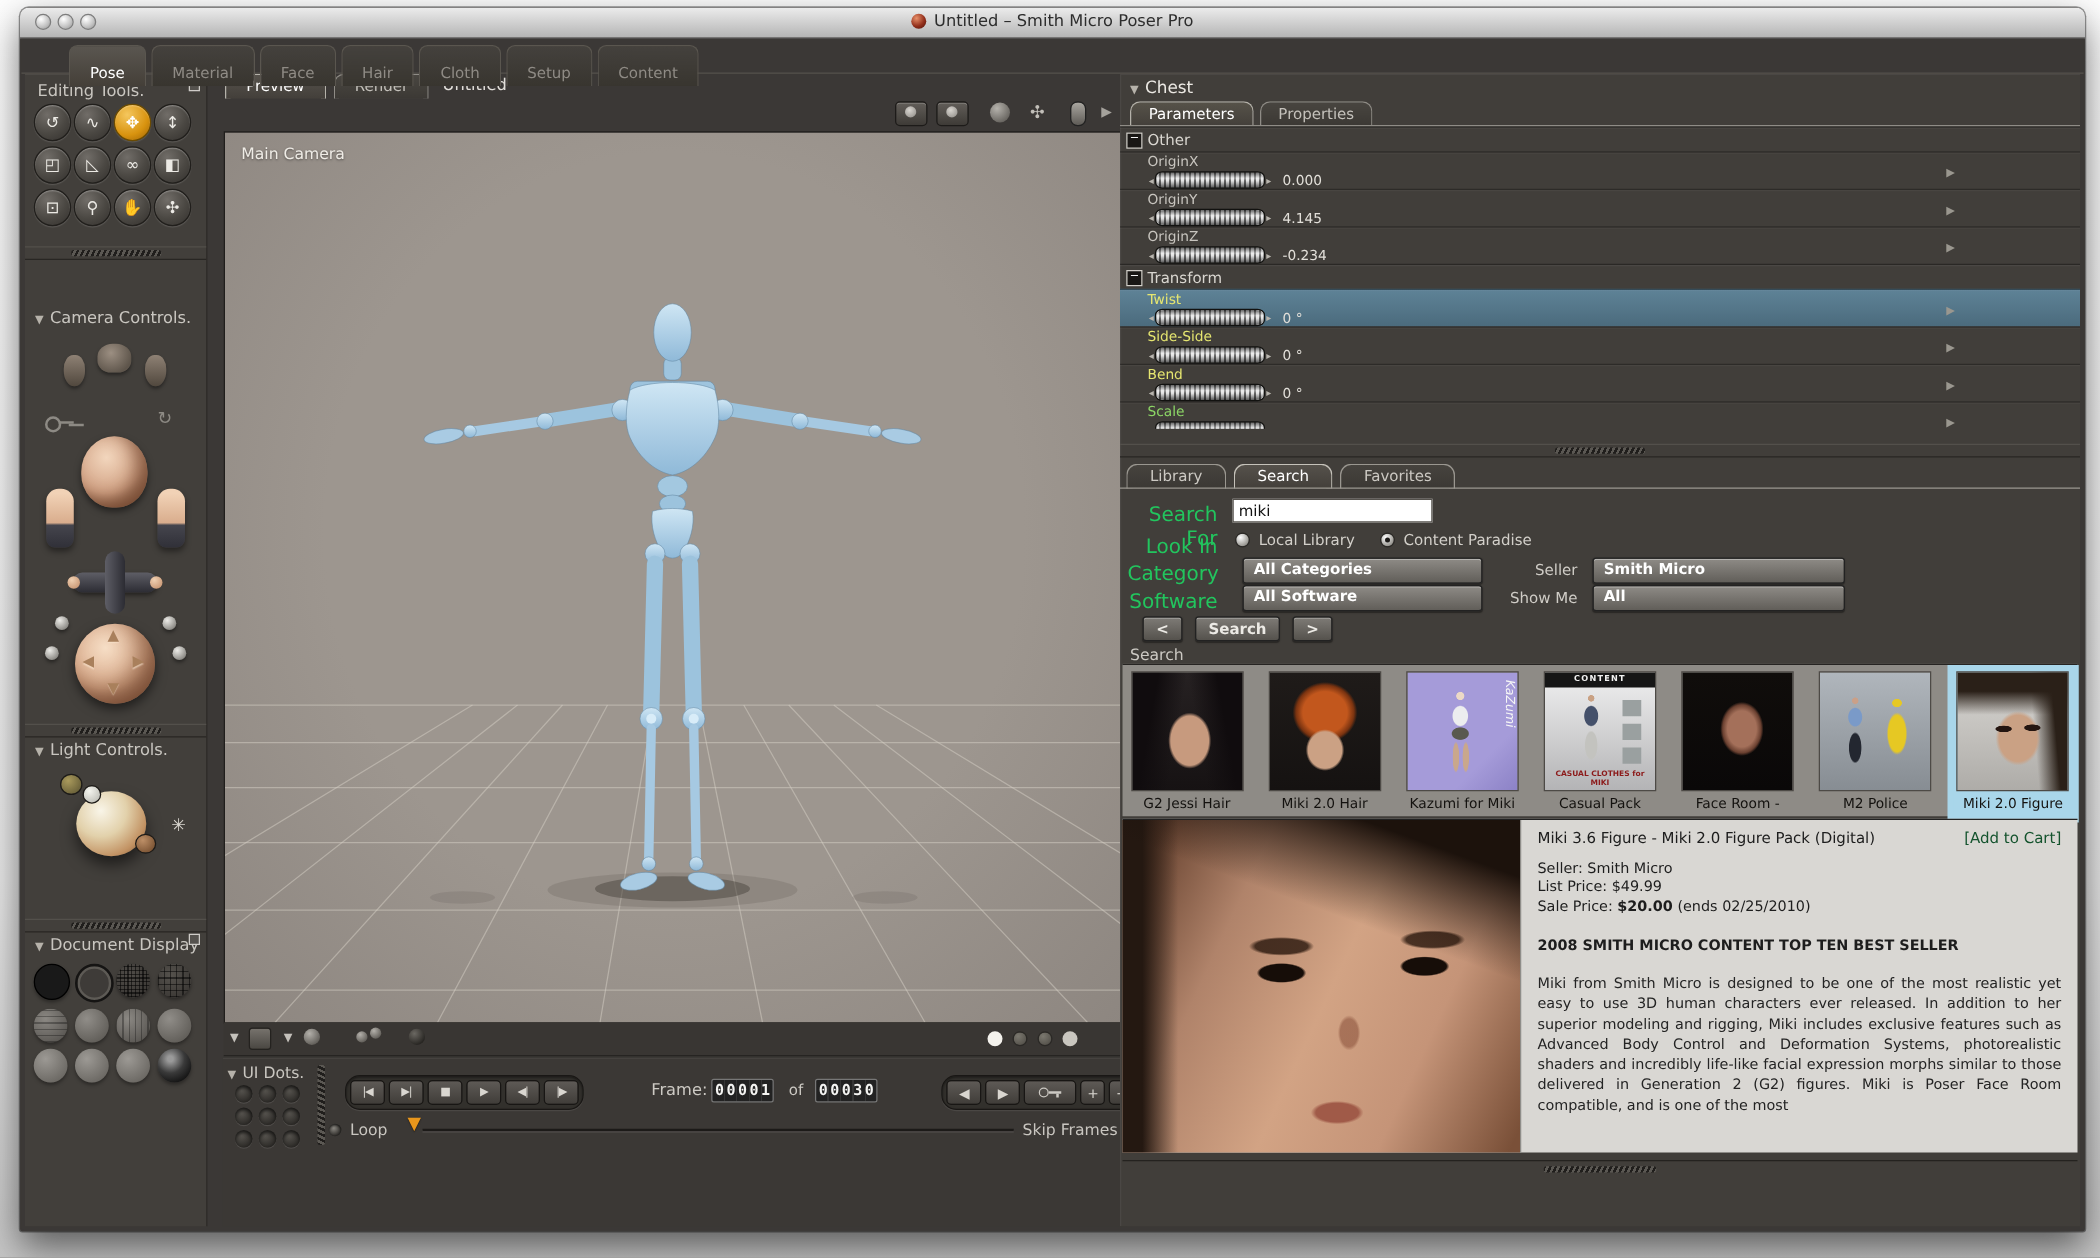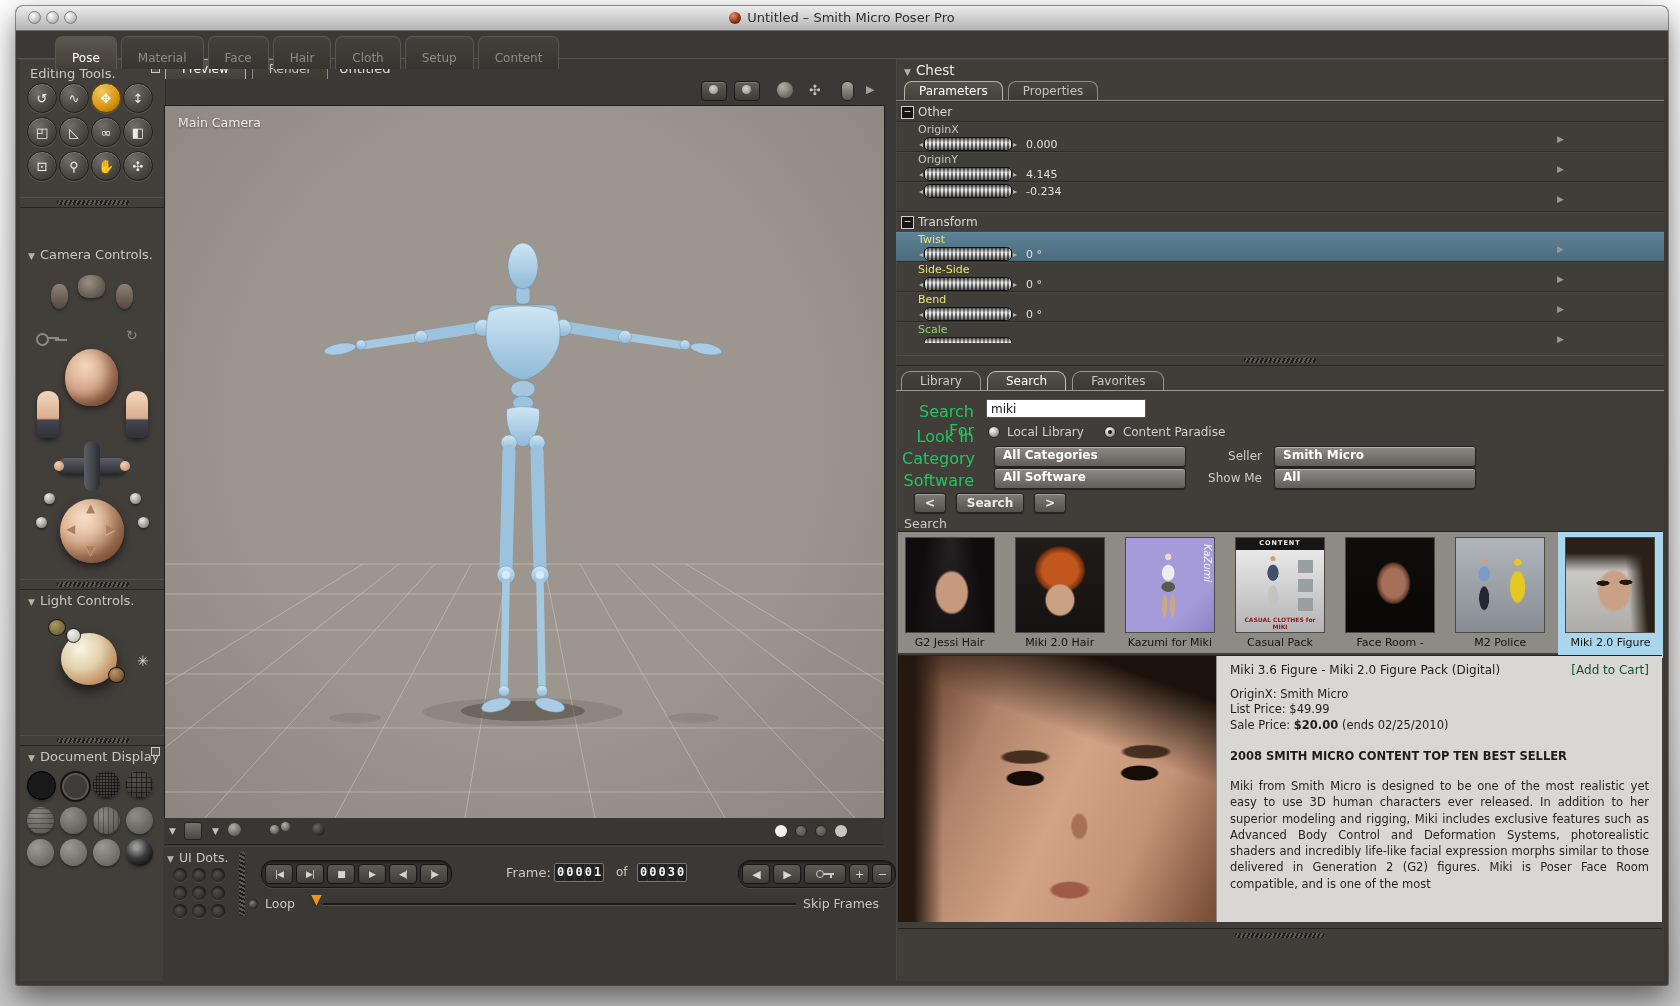--- a/index.html
+++ b/index.html
@@ -96,21 +96,21 @@
        radial-gradient(circle at 40% 35%,#55524d,#34312e);}
   .d5{background:repeating-linear-gradient(0deg,rgba(0,0,0,.3) 0 1px,transparent 1px 5px),
        radial-gradient(circle at 35% 30%,#8b8883,#5a5753 80%);}
   .d6{background:radial-gradient(circle at 35% 30%,#858publish28,#5a5753 80%);}
   .d6,.d8,.d9,.d10,.d11{background:radial-gradient(circle at 35% 30%,#908d88,#605d58 80%);}
   .d7{background:repeating-linear-gradient(90deg,rgba(0,0,0,.3) 0 1px,transparent 1px 5px),
        radial-gradient(circle at 35% 30%,#8b8883,#5a5753 80%);}
   .d9,.d10,.d11{background:radial-gradient(circle at 35% 30%,#9c9994,#6a6762 80%);}
   .d12{background:radial-gradient(circle at 38% 30%,#9a9a9a 0 9%,#3a3a3a 45%,#0c0c0c 85%);}
   
-  .center{position:absolute;left:146px;top:28px;width:723px;bottom:3px;}
+  .center{position:absolute;left:161px;top:28px;width:723px;bottom:3px;}
   .doc-tabs{position:absolute;top:0;left:2px;display:flex;gap:6px;}
   .dtab{padding:2px 16px 3px;border:1px solid #8f8c86;border-bottom:none;border-radius:8px 8px 0 0;
     font-size:12px;color:#c4c1bb;background:linear-gradient(#494641,#3c3935);}
   .dtab.active{color:#fff;background:linear-gradient(#56524c,#433f3a);border-color:#b5b2aa;}
   .doc-title{position:absolute;top:2px;left:176px;font-size:13px;color:#e2dfda;}
   .doc-toolbar{position:absolute;top:20px;left:0;right:0;height:24px;}
   .menu{position:absolute;top:3px;color:#dedbd5;font-size:12.5px;white-space:nowrap;margin-top:36px;}
   .ticon{position:absolute;top:2px;width:24px;height:18px;border-radius:4px;border:1px solid #1d1b19;
     background:linear-gradient(#625e59,#3e3b37);box-shadow:inset 0 1px 0 rgba(255,255,255,.2);}
   .ticon .face{position:absolute;left:7px;top:3px;width:9px;height:9px;border-radius:50%;
@@ -580,20 +580,21 @@
               <div class="plabel">OriginY</div>
               <div class="drow">
                 <span class="da">◂</span>
                 <span class="dial"></span>
                 <span class="da">▸</span>
                 <span class="pval">4.145</span>
               </div>
               <span class="rarrow">▶</span>
             </div>
             <div class="prow">
+              <div class="plabel">OriginZ</div>
               <div class="drow">
                 <span class="da">◂</span>
                 <span class="dial"></span>
                 <span class="da">▸</span>
                 <span class="pval">-0.234</span>
               </div>
               <span class="rarrow">▶</span>
             </div>
             <div class="pgroup"><span class="gbox">−</span><span>Transform</span></div>
             <div class="prow hl">
@@ -711,21 +712,21 @@
             </div>
           </div>
 
       <div class="product">
         <div class="pimg"></div>
         <div class="pinfo">
           <div class="pi-titlerow">
             <span class="pi-title">Miki 3.6 Figure - Miki 2.0 Figure Pack (Digital)</span>
             <span class="pi-cart">[Add to Cart]</span>
           </div>
-          <div class="pi-line">OriginX: Smith Micro</div>
+          <div class="pi-line">Seller: Smith Micro</div>
           <div class="pi-line">List Price: $49.99</div>
           <div class="pi-line"><span>Sale Price: </span><b>$20.00</b><span> (ends 02/25/2010)</span></div>
           <div class="pi-banner">2008 SMITH MICRO CONTENT TOP TEN BEST SELLER</div>
           <div class="pi-desc">Miki from Smith Micro is designed to be one of the most realistic yet easy to use 3D human characters ever released. In addition to her superior modeling and rigging, Miki includes exclusive features such as Advanced Body Control and Deformation Systems, photorealistic shaders and incredibly life-like facial expression morphs similar to those delivered in Generation 2 (G2) figures. Miki is Poser Face Room compatible, and is one of the most</div>
         </div>
       </div>
       <div class="bscroll">
             <div class="hatch"></div>
           </div>
     </div>

